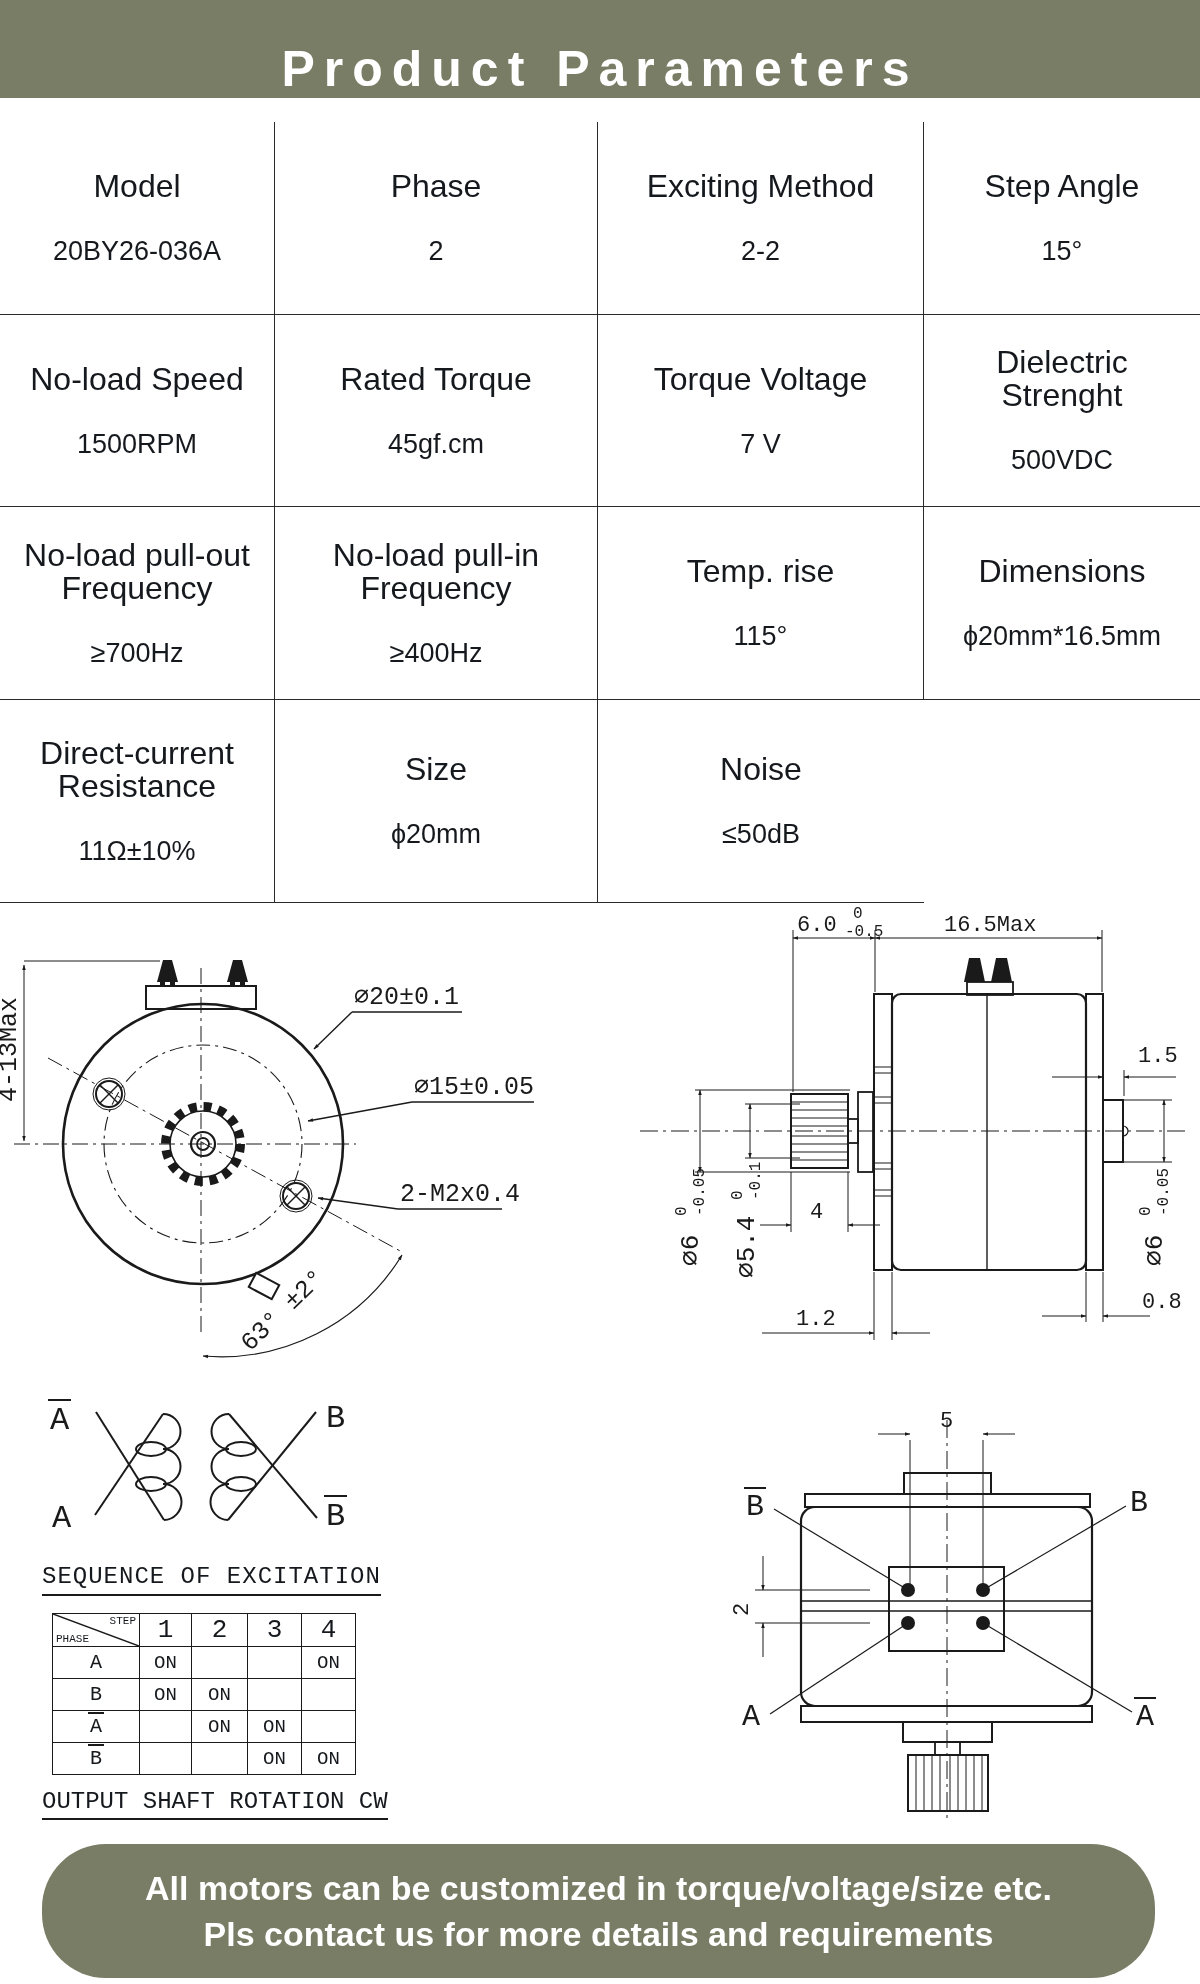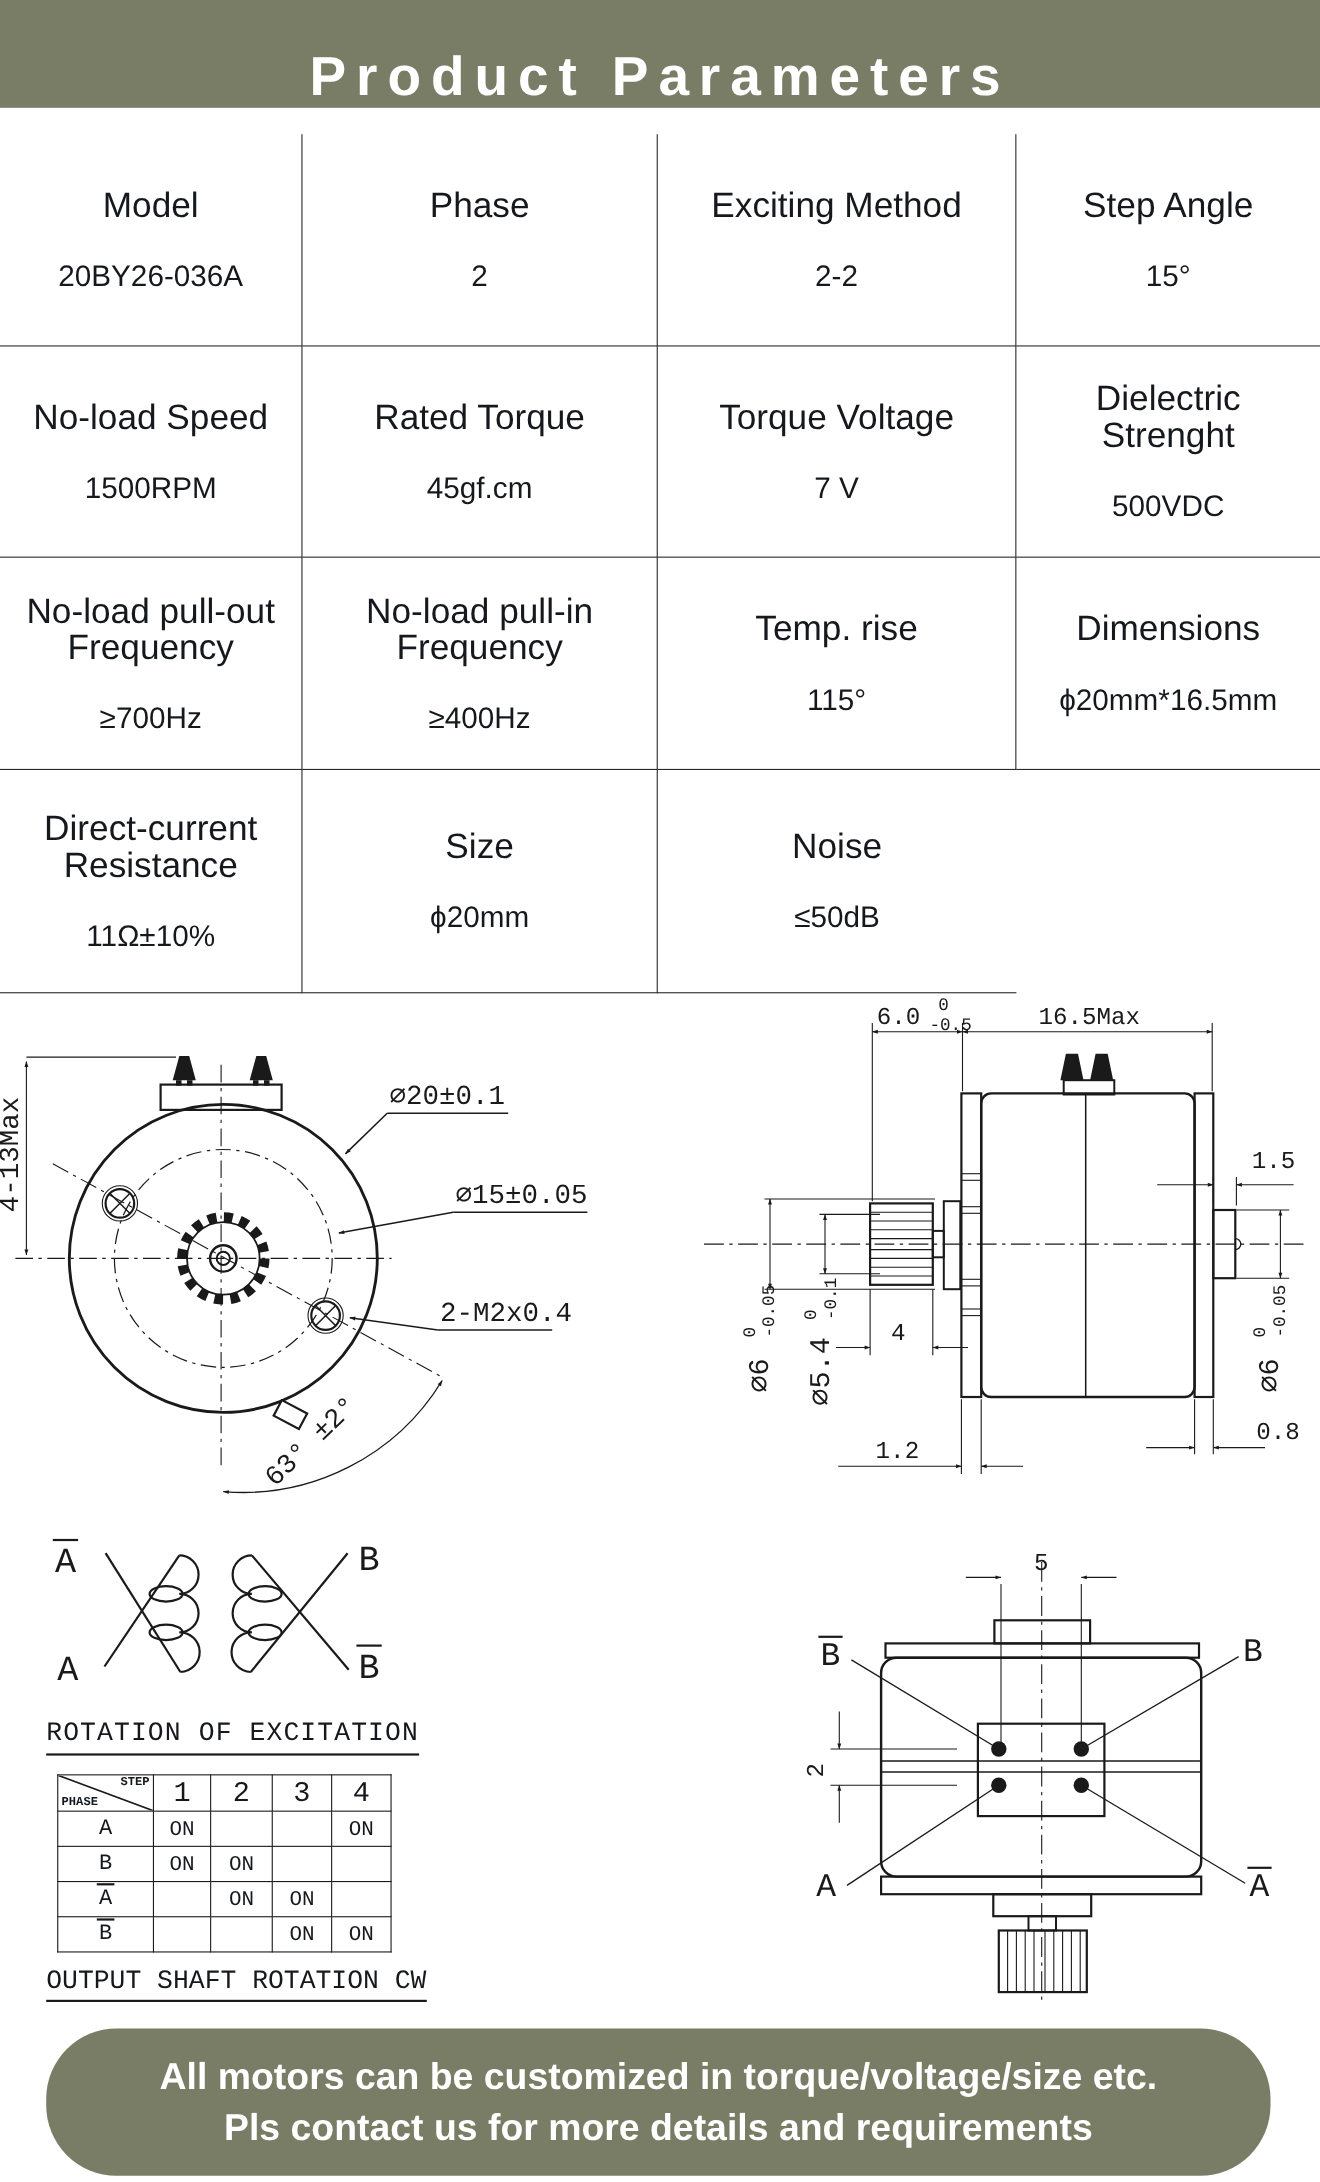--- a/index.html
+++ b/index.html
@@ -23,21 +23,21 @@
   .draw{position:absolute;left:0;top:0;width:1200px;height:1984px;}
   svg text{font-family:"Liberation Mono",monospace;fill:#1a1a1a;}
   .t25{font-size:25px;} .t22{font-size:22px;} .t16{font-size:16px;}
   .t26{font-size:26px;}
   
   .seq-title{position:absolute;left:42px;top:1563px;font-family:"Liberation Mono",monospace;
              font-size:24px;letter-spacing:1px;border-bottom:2px solid #1a1a1a;padding-bottom:4px;}
   .xtable{position:absolute;left:52px;top:1613px;border-collapse:collapse;table-layout:fixed;}
   .xtable td{border:1.8px solid #1a1a1a;text-align:center;vertical-align:middle;
              font-family:"Liberation Mono",monospace;padding:0;}
-  .xtable .c0{width:86px;font-weight:bold;} .xtable .c1{width:51px;} .xtable .c2{width:55px;}
+  .xtable .c0{width:86px;} .xtable .c1{width:51px;} .xtable .c2{width:55px;}
   .xtable .c3{width:53px;} .xtable .c4{width:53px;}
   .xtable tr{height:32px;}
   .corner{position:relative;height:32px;}
   .corner svg{position:absolute;left:0;top:0;width:100%;height:100%;}
   .corner .cstep{position:absolute;right:3px;top:1px;font-size:11px;}
   .corner .cphase{position:absolute;left:3px;bottom:1px;font-size:11px;}
   .stepno{font-size:26px;}
   .phname{font-size:20px;}
   .onval{font-size:19px;font-weight:400;margin-top:43px;}
   .obar{position:relative;display:inline-block;}
@@ -385,21 +385,21 @@
   <div class="wlabel obar" style="left:50px;top:1402px;">A</div>
   <div class="wlabel" style="left:52px;top:1500px;">A</div>
   <div class="wlabel" style="left:326px;top:1400px;">B</div>
   <div class="wlabel obar" style="left:326px;top:1498px;">B</div>
 
   <div class="wlabel obar" style="left:746px;top:1490px;font-size:30px;">B</div>
   <div class="wlabel" style="left:1130px;top:1486px;font-size:30px;">B</div>
   <div class="wlabel" style="left:742px;top:1700px;font-size:30px;">A</div>
   <div class="wlabel obar" style="left:1136px;top:1700px;font-size:30px;">A</div>
 
-  <div class="seq-title">ROTATION  OF EXCITATION</div>
+  <div class="seq-title">SEQUENCE  OF EXCITATION</div>
 
   <table class="xtable">
     <tbody>
         <tr>
       <td class="c0">
         <div class="corner">
           <svg viewBox="0 0 86 32" preserveAspectRatio="none">
             <line x1="0" y1="0" x2="86" y2="32" stroke="#1a1a1a" stroke-width="1.5"></line>
           </svg>
           <span class="cstep">STEP</span>

